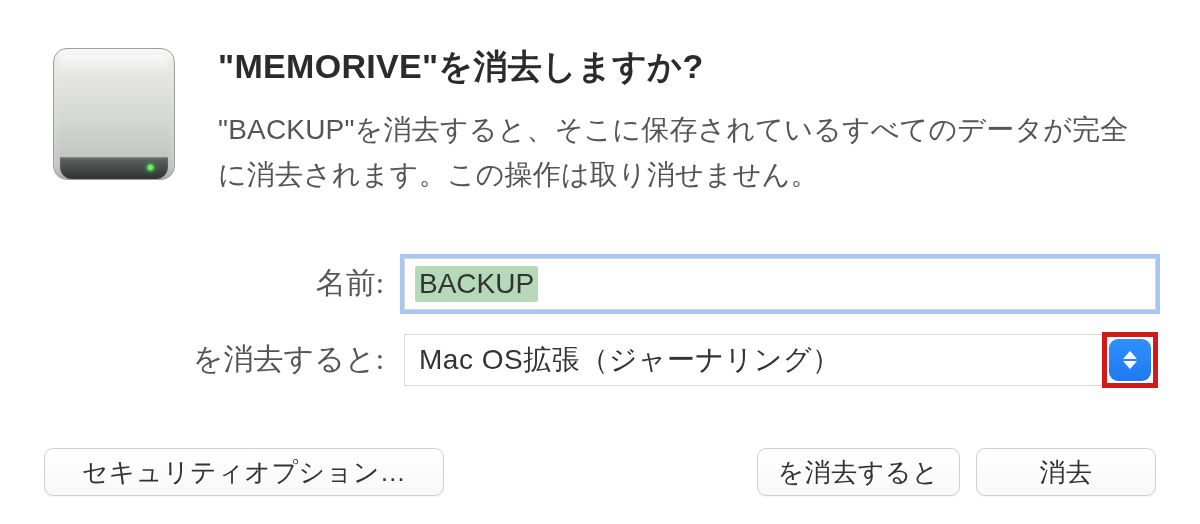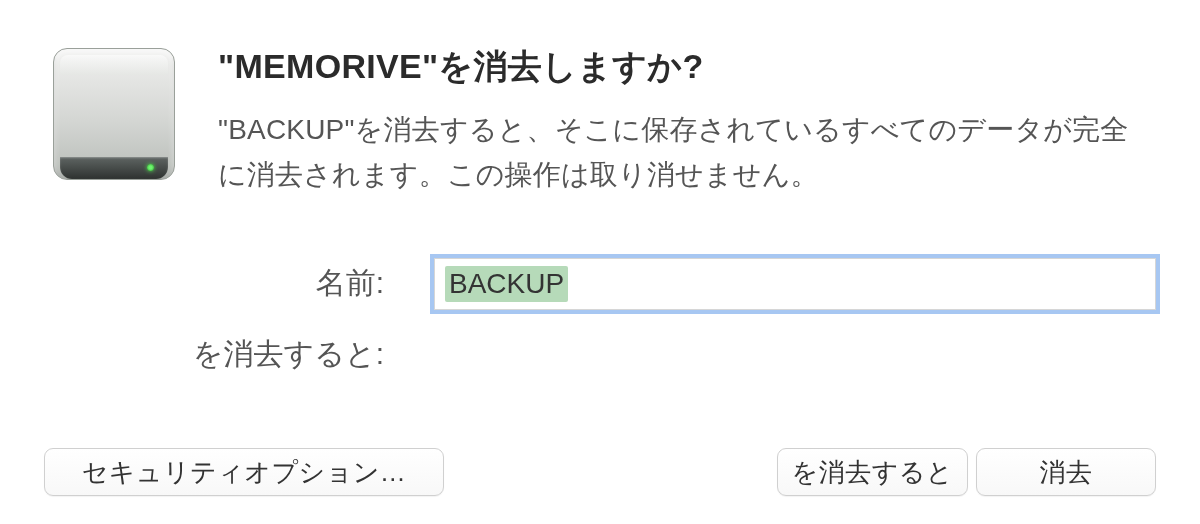--- a/index.html
+++ b/index.html
@@ -93,25 +93,25 @@
     align-items: center;
     margin-bottom: 24px;
     gap: 20px;
   }
   .label {
     font-size: 30px;
     color: #555;
     text-align: right;
     white-space: nowrap;
     min-width: 230px;
+    font-family: Liberation Serif, serif;
   }
   .input-wrap {
     flex: 1;
     max-width: 760px;
-    margin-left: 30px;
   }
   .name-input {
     width: 100%;
     height: 52px;
     font-size: 28px;
     padding: 4px 10px;
     border: 1px solid #d6d6d6;
     outline: 4px solid #a7c7f2;
     background: #fff;
     color: #333;
@@ -172,33 +172,33 @@
   .buttons {
     position: absolute;
     left: 44px;
     right: 44px;
     bottom: 28px;
     display: flex;
     align-items: center;
   }
   .btn {
     height: 48px;
-    padding: 0 14px;
+    padding: 0 20px;
     font-size: 26px;
     color: #333;
     background: linear-gradient(180deg, #ffffff 0%, #f8f8f8 100%);
     border: 1px solid #d0d0d0;
     border-radius: 9px;
     box-shadow: 0 1px 1px rgba(0,0,0,0.05);
     display: flex;
     align-items: center;
     justify-content: center;
     letter-spacing: 0.5px;
   }
-  .btn + .btn { margin-left: 8px; }
+  .btn + .btn { margin-left: 16px; }
   .spacer { flex: 1; }
   .btn.sec { min-width: 400px; justify-content: center; }
   .btn.cxl { min-width: 190px; }
   .btn.erase { min-width: 180px; }
 </style>
 </head>
 <body>
 
 <div class="dialog">
 
@@ -222,20 +222,28 @@
       <div class="input-wrap">
         <div class="name-input">
           <div class="name-input-inner">
             <span class="highlighted">BACKUP</span>
           </div>
         </div>
       </div>
     </div>
     <div class="row">
       <div class="label">を消去すると:</div>
+      <div class="select-wrap">
+        <span class="select-text">Mac OS拡張（ジャーナリング）</span>
+        <div class="select-stepper">
+          <div class="stepper-arrow-up"></div>
+          <div class="stepper-arrow-down"></div>
+          <div class="stepper-highlight"></div>
+        </div>
+      </div>
     </div>
   </div>
 
   <div class="buttons">
     <div class="btn sec">セキュリティオプション…</div>
     <div class="spacer"></div>
     <div class="btn cxl">を消去すると</div>
     <div class="btn erase">消去</div>
   </div>
 

